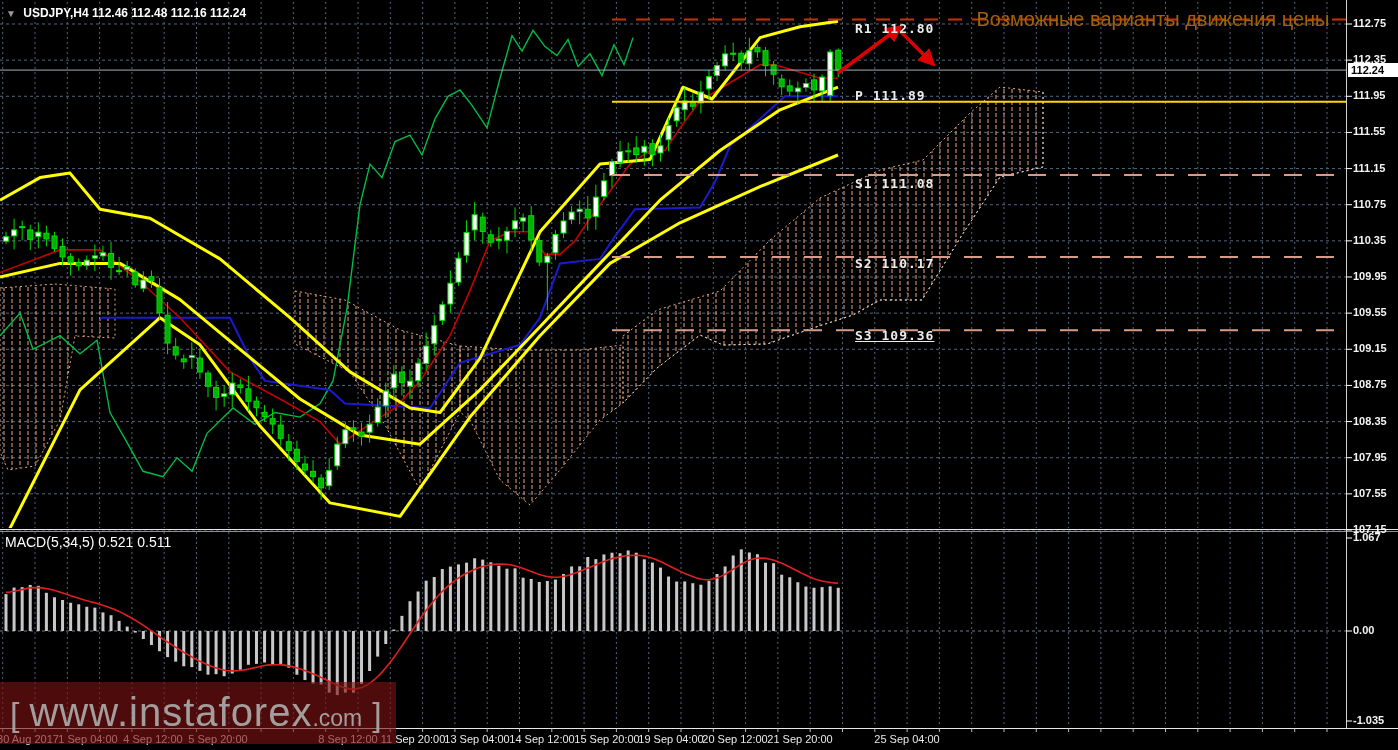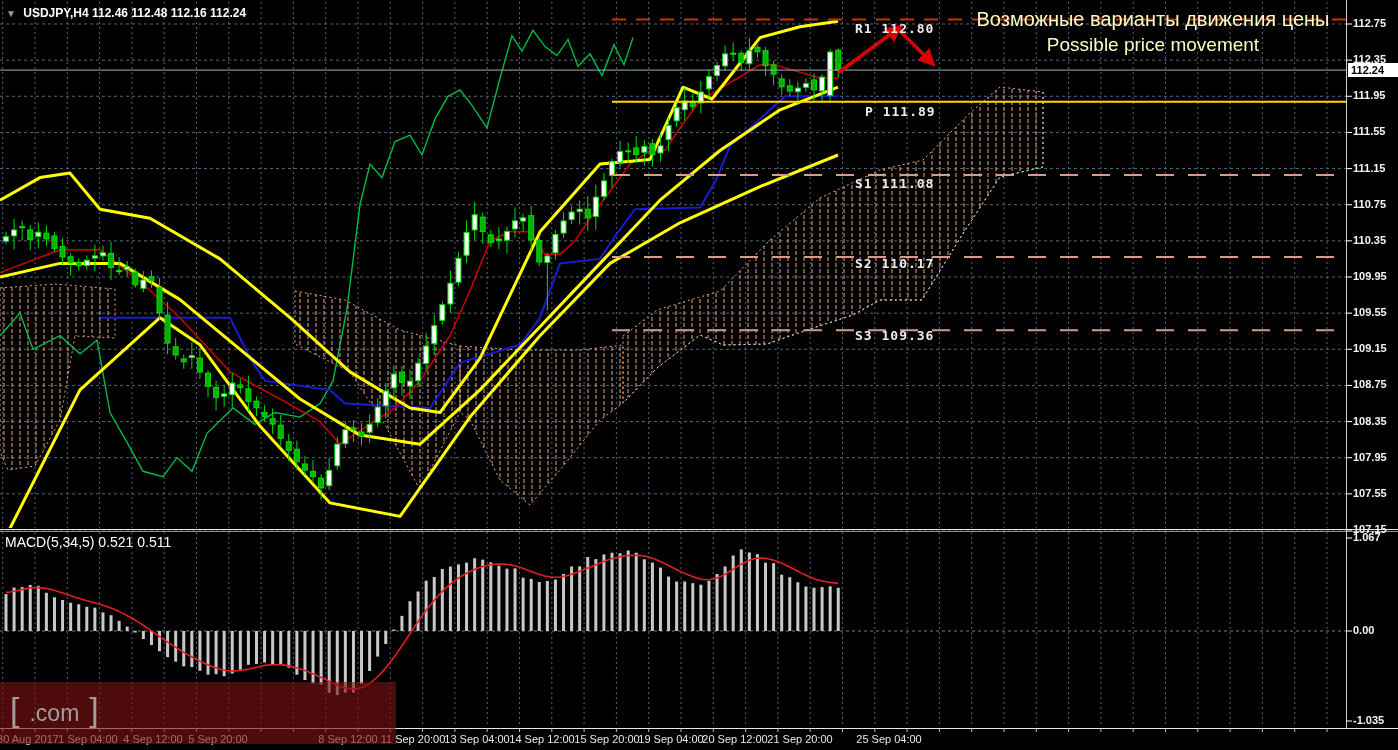--- a/index.html
+++ b/index.html
@@ -557,23 +557,22 @@
       </g>
     </svg>
 
   <div id="title-bar">
     <span class="tri">▼</span>
     <span>USDJPY,H4 112.46 112.48 112.16 112.24</span>
   </div>
 
   <div id="macd-label">MACD(5,34,5) 0.521 0.511</div>
 
-  <div id="annotation" style="color: #fef9c3;">
+  <div id="annotation" style="color: #a16207;">
     <div class="ru">Возможные варианты движения цены</div>
-    <div class="en">Possible price movement</div>
   </div>
 
   <div id="bid-tag">112.24</div>
 
   <div id="price-axis">
       <span class="lbl" style="left: 1353px; top: 17px;">112.75</span>
       <span class="lbl" style="left: 1353px; top: 53.1428px;">112.35</span>
       <span class="lbl" style="left: 1353px; top: 89.2856px;">111.95</span>
       <span class="lbl" style="left: 1353px; top: 125.428px;">111.55</span>
       <span class="lbl" style="left: 1353px; top: 161.571px;">111.15</span>
@@ -600,28 +599,29 @@
       <span class="datelbl" style="left: 218px;">5 Sep 20:00</span>
       <span class="datelbl" style="left: 297px; margin-top: 20px;">7 Sep 04:00</span>
       <span class="datelbl" style="left: 348px;">8 Sep 12:00</span>
       <span class="datelbl" style="left: 413px;">11 Sep 20:00</span>
       <span class="datelbl" style="left: 477px;">13 Sep 04:00</span>
       <span class="datelbl" style="left: 542px;">14 Sep 12:00</span>
       <span class="datelbl" style="left: 607px;">15 Sep 20:00</span>
       <span class="datelbl" style="left: 671px;">19 Sep 04:00</span>
       <span class="datelbl" style="left: 735px;">20 Sep 12:00</span>
       <span class="datelbl" style="left: 800px;">21 Sep 20:00</span>
-      <span class="datelbl" style="left: 879px; padding-left: 20px;">25 Sep 04:00</span>
+      <span class="datelbl" style="left: 897px; padding-left: 20px;">25 Sep 04:00</span>
     </div>
   <div id="pivot-labels">
       <span class="pivlbl" style="left: 855px; top: 21px;">R1 112.80</span>
-      <span class="pivlbl" style="left: 855px; top: 104px; margin-left: 10px;">P 111.89</span>
+      <span class="pivlbl" style="left: 855px; top: 88px;">P 111.89</span>
       <span class="pivlbl" style="left: 855px; top: 176px;">S1 111.08</span>
       <span class="pivlbl" style="left: 855px; top: 256px;">S2 110.17</span>
-      <span class="pivlbl" style="left: 855px; top: 328px;">S3 109.36</span>
+      <span class="pivlbl" style="left: 855px; top: 328px; text-decoration: underline;">S3 109.36</span>
     </div>
 
   <div id="watermark-band" style="background: rgba(126, 18, 18, 0.62);">
     <span class="wm-br">[</span>
+    <span class="wm-main">www.instaforex</span>
     <span class="wm-com">.com</span>
     <span class="wm-br">]</span>
   </div>
 </div>
 
 </body></html>

